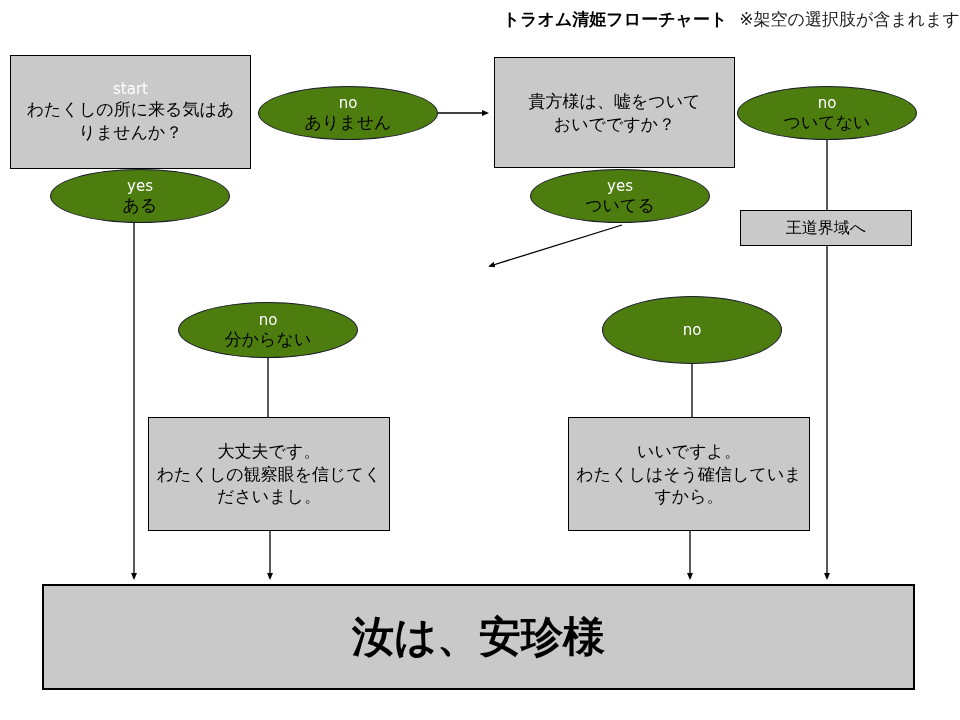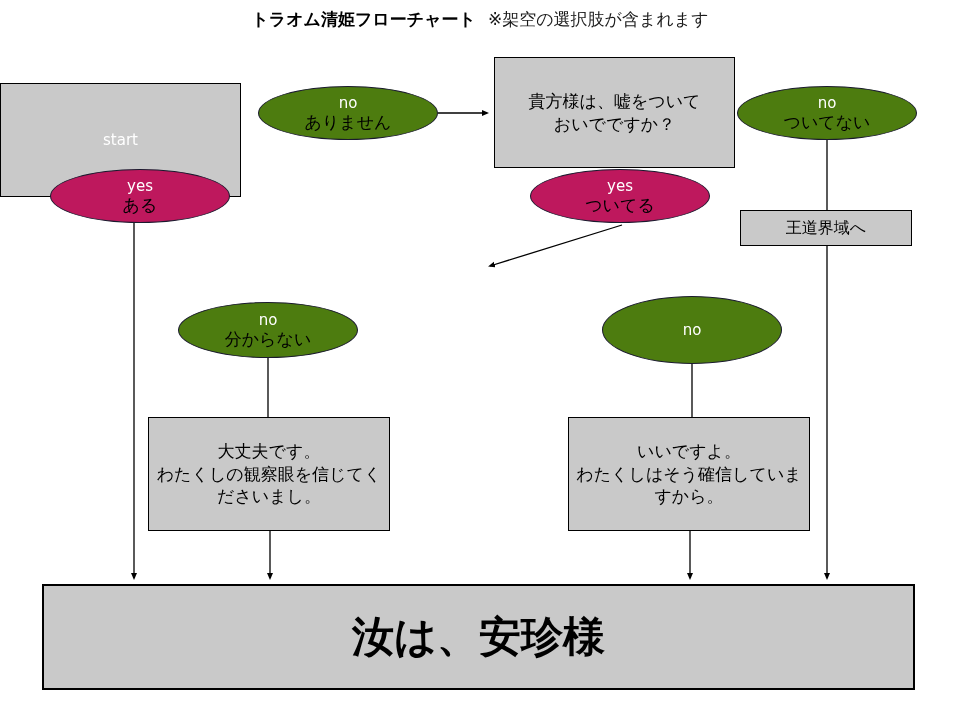--- a/index.html
+++ b/index.html
@@ -6,21 +6,21 @@
   body{
     width:960px;height:720px;
     background:#ffffff;
     font-family:"DejaVu Sans","Liberation Sans",sans-serif;
     position:relative;
     overflow:hidden;
   }
   .canvas{position:absolute;left:0;top:0;width:960px;height:720px;}
   .title{
     position:absolute;left:0;top:8px;width:960px;
-    text-align:center;color:#000;font-size:17px;line-height:1.3;
+    text-align:right;color:#000;font-size:17px;line-height:1.3;
     white-space:nowrap;
   }
   .title-main{font-weight:bold;}
   .title-note{font-weight:normal;margin-left:12px;color:#1a1a1a;}
   svg.lines{position:absolute;left:0;top:0;z-index:1;}
   .node{
     position:absolute;z-index:2;
     display:flex;flex-direction:column;
     align-items:center;justify-content:center;
     text-align:center;color:#000;
@@ -28,21 +28,21 @@
   }
   .rect{
     background:#c9c9c9;
     border:1.5px solid #000;
   }
   .ellipse{
     border-radius:50%;
     border:1.5px solid #1a1a2e;
   }
   .ellipse.blue{background:#4d7c0f;}
-  .ellipse.pink{background:#be185d;}
+  .ellipse.pink{background:#4d7c0f;}
   .tag{
     color:#ffffff;font-size:15px;line-height:1.2;display:block;
   }
   .txt{
     font-size:17px;line-height:1.35;display:block;
     white-space:pre-line;
   }
   .ellipse .txt{line-height:1.2;}
   .final-txt{
     font-size:42px;font-weight:bold;line-height:1.2;
@@ -68,22 +68,24 @@
     <line x1="438" y1="113" x2="487" y2="113" stroke="#000" stroke-width="1.3" marker-end="url(#arrow)"></line>
     <line x1="134" y1="223" x2="134" y2="578" stroke="#000" stroke-width="1.3" marker-end="url(#arrow)"></line>
     <line x1="827" y1="140" x2="827" y2="578" stroke="#000" stroke-width="1.3" marker-end="url(#arrow)"></line>
     <line x1="622" y1="225" x2="490" y2="266" stroke="#000" stroke-width="1.3" marker-end="url(#arrow)"></line>
     <line x1="268" y1="356" x2="268" y2="418" stroke="#000" stroke-width="1.3"></line>
     <line x1="270" y1="531" x2="270" y2="578" stroke="#000" stroke-width="1.3" marker-end="url(#arrow)"></line>
     <line x1="692" y1="362" x2="692" y2="418" stroke="#000" stroke-width="1.3"></line>
     <line x1="690" y1="531" x2="690" y2="578" stroke="#000" stroke-width="1.3" marker-end="url(#arrow)"></line>
   </svg>
 
-  <div class="node rect" style="left:0;top:55px;width:241px;height:114px;margin-top:28px;">
+  <div class="node rect" style="left:10px;top:55px;width:241px;height:114px;">
     <span class="tag">start</span>
+    <span class="txt">わたくしの所に来る気はあ
+りませんか？</span>
   </div>
 
   <div class="node ellipse blue" style="left:258px;top:86px;width:180px;height:54px;">
     <span class="tag">no</span>
     <span class="txt">ありません</span>
   </div>
 
   <div class="node rect" style="left:494px;top:57px;width:241px;height:111px;text-align:center;">
     <span class="txt">貴方様は、嘘をついて
 おいでですか？</span>

